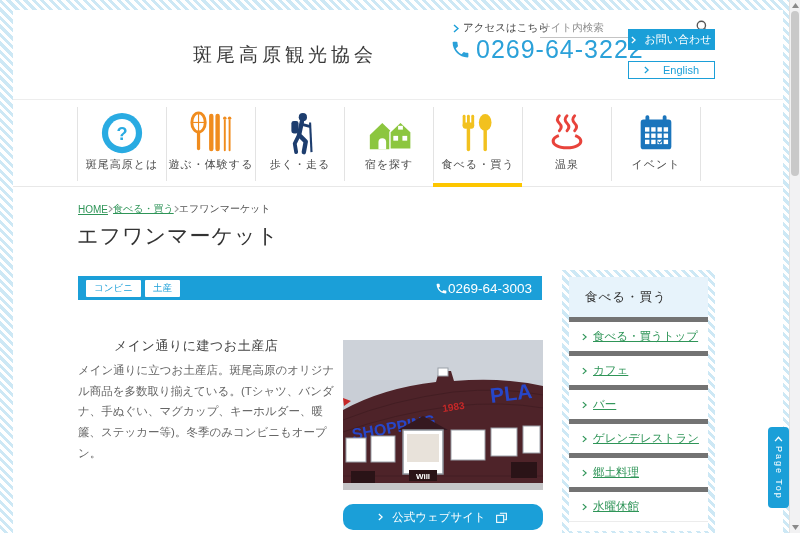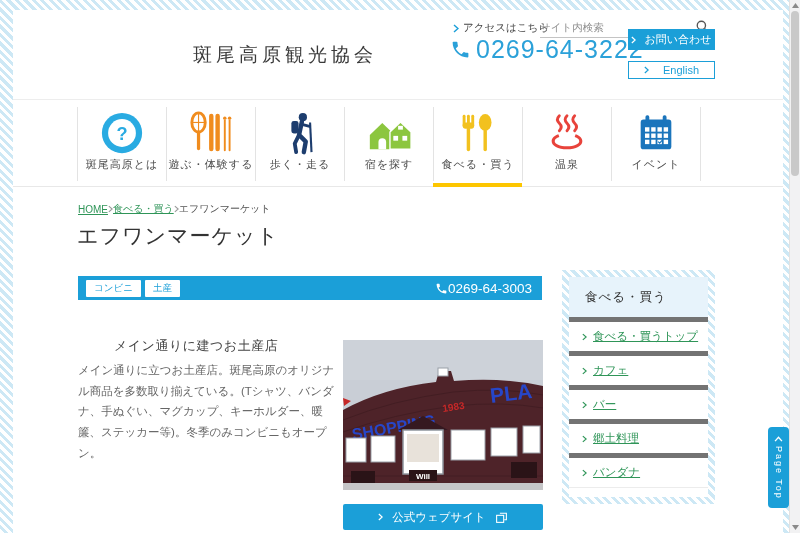--- a/index.html
+++ b/index.html
@@ -43,21 +43,21 @@
   .page-title { position:absolute; left:64px; top:212px; font-size:21px; font-weight:500; color:#333; letter-spacing:1px; }
   
   .info-bar { position:absolute; left:65px; top:266px; width:464px; height:24px; background:#1b9fd8; display:flex; align-items:center; padding:0 10px 0 4px; }
   .tag { background:#fff; color:#1b9fd8; font-size:9.5px; padding:2px 8px; margin-left:4px; border-radius:1px; }
   .bar-phone { margin-left:auto; display:flex; align-items:center; gap:0; color:#fff; font-size:13.5px; }
   .address { position:absolute; left:65px; top:297px; width:464px; text-align:right; font-size:10px; color:#777; }
   
   .content-heading { position:absolute; left:65px; top:327px; font-size:13px; color:#444; font-weight:500; letter-spacing:.5px;margin-left:36px; }
   .content-body { position:absolute; left:65px; top:350px; width:260px; font-size:11.5px; color:#666; line-height:1.8; }
   .photo { position:absolute; left:330px; top:330px; width:200px; height:150px; overflow:hidden; }
-  .btn-website { position:absolute; left:330px; top:494px; width:200px; height:26px; background:#1b9fd8; border-radius:2px;
+  .btn-website { position:absolute; left:330px; top:494px; width:200px; height:26px; background:#1b9fd8; border-radius:10px;
     color:#fff; font-size:11.5px; display:flex; align-items:center; justify-content:center; gap:9px; cursor:pointer; }
   
   .sidebar { position:absolute; left:549px; top:260px; width:153px;
     background:repeating-linear-gradient(45deg,#ffffff 0 3px,#cde8f5 3px 6px); padding:7px; }
   .sidebar-inner { background:#fff; }
   .sidebar-head { background:#e7f3fb; height:40px; line-height:40px; padding-left:16px; font-size:12.5px; color:#333; font-weight:500; letter-spacing:1px; }
   .side-item { height:34px; border-top:5px solid #737373; display:flex; align-items:center; cursor:pointer; }
   .side-item .chev { margin:0 6px 0 13px; }
   .side-link { font-size:11.5px; color:#2f9558; text-decoration:underline; white-space:nowrap; }
   .side-last-sep { border-top:1px solid #ececec; height:10px; }
@@ -331,27 +331,33 @@
       <div class="side-item">
         <svg class="chev" width="5" height="8" viewBox="0 0 6 9">
             <path d="M1 1 L5 4.5 L1 8" stroke="#2f9558" stroke-width="1.4" fill="none"></path>
           </svg>
         <span class="side-link">バー</span>
       </div>
       <div class="side-item">
         <svg class="chev" width="5" height="8" viewBox="0 0 6 9">
             <path d="M1 1 L5 4.5 L1 8" stroke="#2f9558" stroke-width="1.4" fill="none"></path>
           </svg>
+        <span class="side-link">ゲレンデレストラン</span>
+      </div>
+      <div class="side-item">
+        <svg class="chev" width="5" height="8" viewBox="0 0 6 9">
+            <path d="M1 1 L5 4.5 L1 8" stroke="#2f9558" stroke-width="1.4" fill="none"></path>
+          </svg>
         <span class="side-link">郷土料理</span>
       </div>
       <div class="side-item">
         <svg class="chev" width="5" height="8" viewBox="0 0 6 9">
             <path d="M1 1 L5 4.5 L1 8" stroke="#2f9558" stroke-width="1.4" fill="none"></path>
           </svg>
-        <span class="side-link">バンダナ</span>
+        <span class="side-link">水曜休館</span>
       </div>
       <div class="side-last-sep"></div>
     </div>
   </aside>
 </div>
 
 <div class="page-top">
   <svg width="9" height="6" viewBox="0 0 10 7">
       <path d="M1 6 L5 1.5 L9 6" stroke="#fff" stroke-width="1.6" fill="none"></path>
     </svg>

